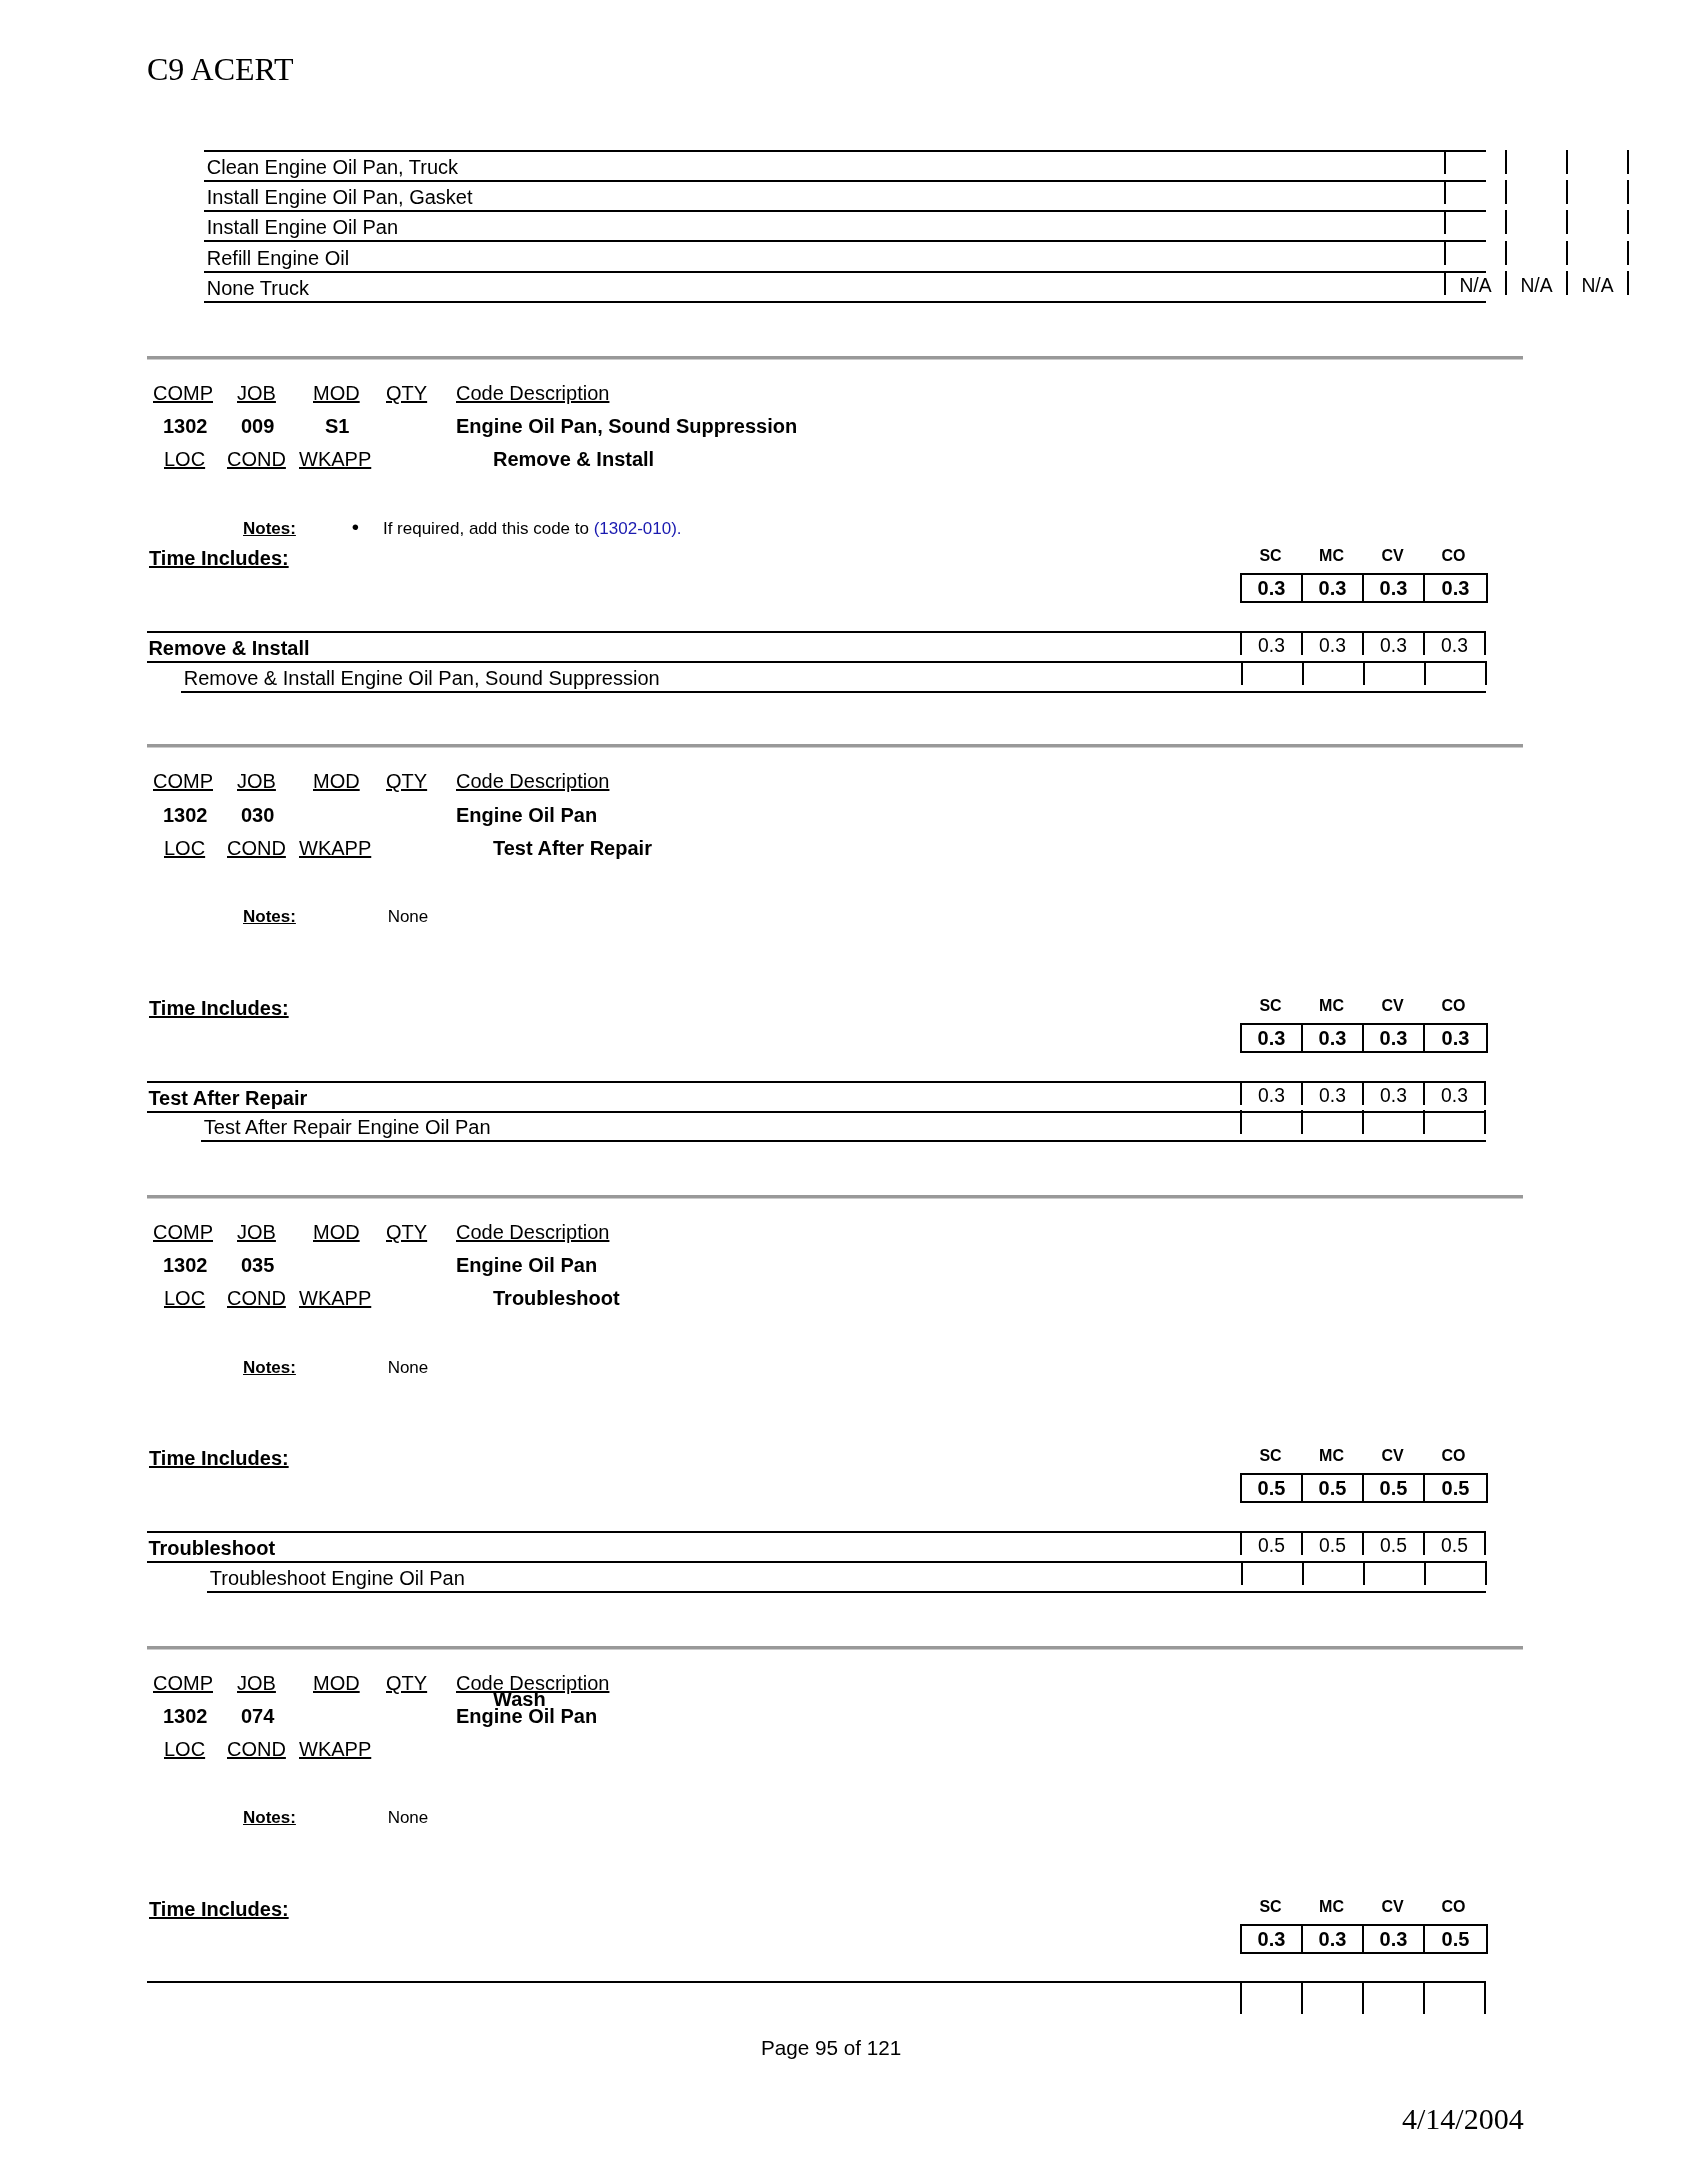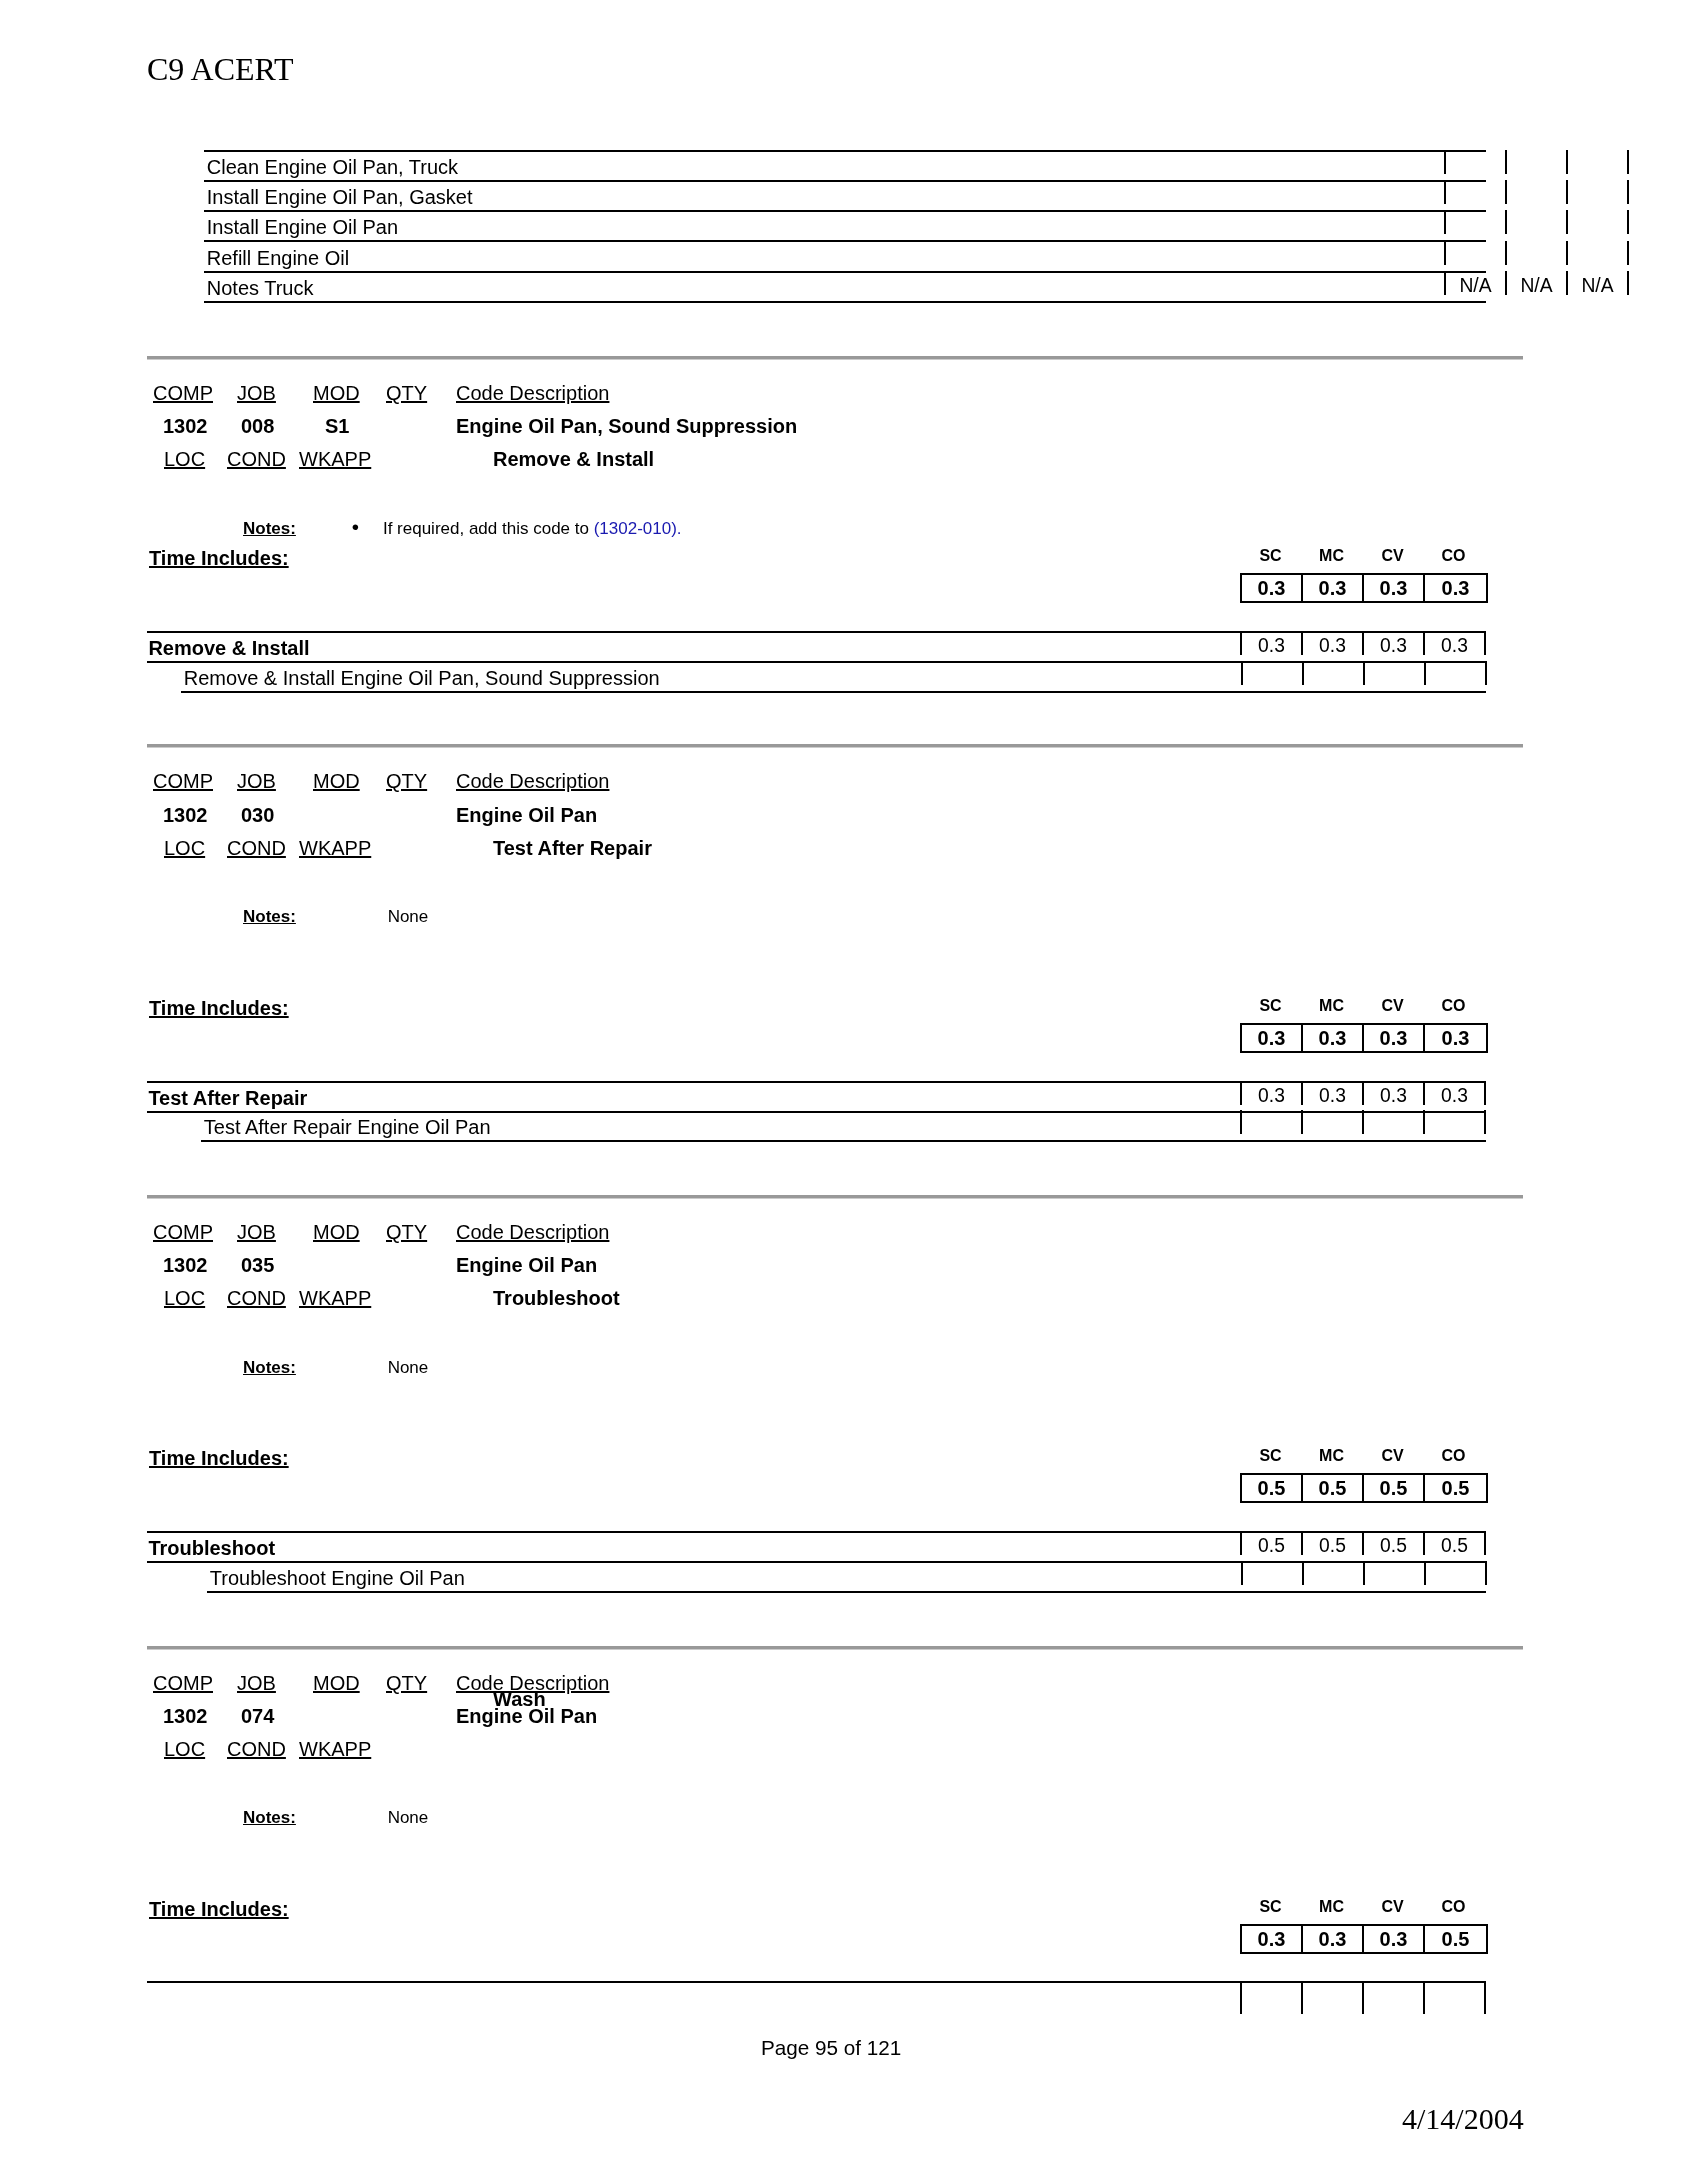--- a/index.html
+++ b/index.html
@@ -66,40 +66,40 @@
   <div class="row" style="left:204px;top:243px;width:1282px;">
     <span class="lbl">Refill Engine Oil</span>
     <div class="cells">
         <div class="cell"></div>
         <div class="cell"></div>
         <div class="cell"></div>
         <div class="cell"></div>
       </div>
   </div>
   <div class="row" style="left:204px;top:273px;width:1282px;">
-    <span class="lbl">Notes Truck</span>
+    <span class="lbl">None Truck</span>
     <div class="cells">
         <div class="cell">N/A</div>
         <div class="cell">N/A</div>
         <div class="cell">N/A</div>
         <div class="cell"></div>
       </div>
   </div>
 </div>
 
 <div class="sep" style="top:356px;"></div>
 <div>
   <span class="codehdr u" style="left:153px;top:382px;">COMP</span>
   <span class="codehdr u" style="left:237px;top:382px;">JOB</span>
   <span class="codehdr u" style="left:313px;top:382px;">MOD</span>
   <span class="codehdr u" style="left:386px;top:382px;">QTY</span>
   <span class="codehdr u" style="left:456px;top:382px;">Code Description</span>
 
   <span class="codehdr b" style="left:163px;top:415px;">1302</span>
-  <span class="codehdr b" style="left:241px;top:415px;">008</span>
+  <span class="codehdr b" style="left:241px;top:415px;">009</span>
   <span class="codehdr b" style="left:325px;top:415px;">S1</span>
   <span class="codehdr b" style="left:456px;top:415px;">Engine Oil Pan, Sound Suppression</span>
 
   <span class="codehdr u" style="left:164px;top:448px;">LOC</span>
   <span class="codehdr u" style="left:227px;top:448px;">COND</span>
   <span class="codehdr u" style="left:299px;top:448px;">WKAPP</span>
   <span class="codehdr b" style="left:493px;top:448px;">Remove &amp; Install</span>
 
   <div class="notes" style="left:243px;top:515px;">
     <span class="nl">Notes:</span>

